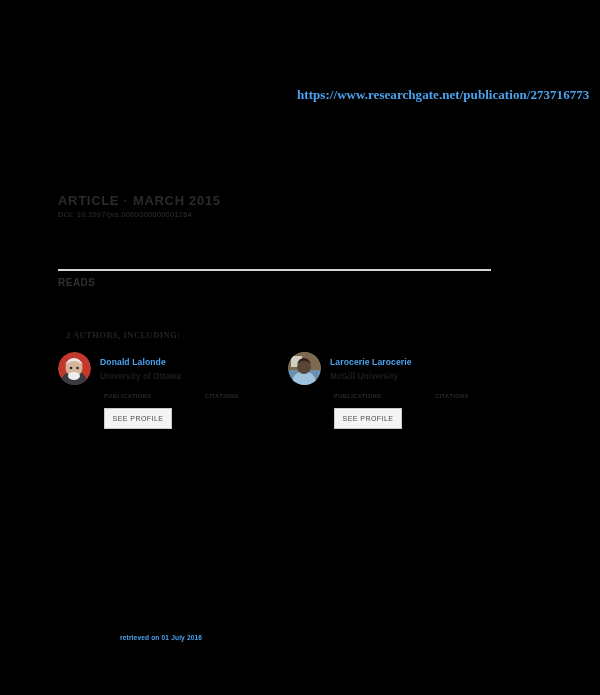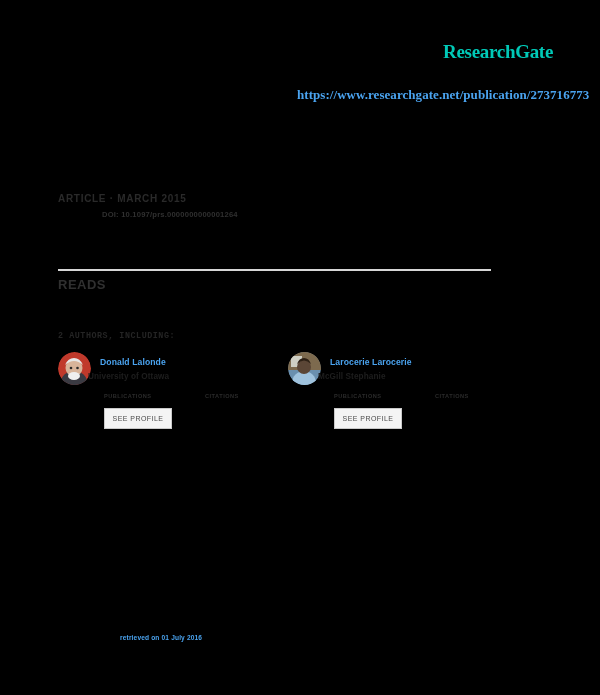--- a/index.html
+++ b/index.html
@@ -50,70 +50,69 @@
     filter: blur(0.5px);
   }
 
   
   .article-type {
     position: absolute;
     left: 58px;
     top: 193px;
     font-family: "Liberation Sans", sans-serif;
     font-weight: bold;
-    font-size: 10px;
+    font-size: 13px;
     letter-spacing: 0.7px;
     color: #2a2a2a;
     white-space: nowrap;
     filter: blur(0.55px);
   }
 
   .article-doi {
     position: absolute;
     left: 58px;
     top: 210px;
     font-family: "Liberation Sans", sans-serif;
-    font-weight: bold;
+    font-weight: normal;
     font-size: 7.6px;
     letter-spacing: 0.2px;
     color: #303030;
     white-space: nowrap;
     filter: blur(0.55px);
-    margin-left: 44px;
   }
 
   
   .divider {
     position: absolute;
     left: 58px;
     top: 269px;
     width: 433px;
     height: 2px;
     background: #d6d6d6;
   }
 
   .reads-label {
     position: absolute;
     left: 58px;
     top: 277px;
     font-family: "Liberation Sans", sans-serif;
     font-weight: bold;
-    font-size: 13px;
+    font-size: 10px;
     letter-spacing: 0.5px;
     color: #303030;
     white-space: nowrap;
     filter: blur(0.5px);
   }
 
   
   .authors-heading {
     position: absolute;
-    left: 58px;
+    left: 66px;
     top: 331px;
-    font-family: Liberation Mono, monospace;
+    font-family: Liberation Serif, serif;
     font-weight: bold;
     font-size: 8.4px;
     letter-spacing: 0.55px;
     color: #242424;
     white-space: nowrap;
     filter: blur(0.5px);
   }
 
   .author-card {
     position: absolute;
@@ -143,21 +142,21 @@
     font-weight: bold;
     font-size: 8.6px;
     letter-spacing: 0.1px;
     color: #4aa3ef;
     white-space: nowrap;
     filter: blur(0.45px);
   }
 
   .author-affiliation {
     position: absolute;
-    left: 30px;
+    left: 42px;
     top: 20px;
     font-family: "Liberation Sans", sans-serif;
     font-weight: bold;
     font-size: 8.2px;
     letter-spacing: 0.1px;
     color: #1e1e1e;
     white-space: nowrap;
     filter: blur(0.45px);
   }
 
@@ -206,21 +205,20 @@
     color: #4aa3ef;
     white-space: nowrap;
     filter: blur(0.5px);
   }
 </style>
 </head>
 <body>
 
 <div class="page">
 
-  <div class="rg-logo">ResearchGate</div>
 
   <a class="rg-url">https://www.researchgate.net/publication/273716773</a>
 
   <div class="article-type">ARTICLE · MARCH 2015</div>
 
   <div class="article-doi">DOI: 10.1097/prs.0000000000001264</div>
 
   <div class="divider"></div>
 
   <div class="reads-label">READS</div>
@@ -251,21 +249,21 @@
       <svg width="33" height="33" viewBox="0 0 33 33" aria-hidden="true">
         <circle cx="16.5" cy="16.5" r="16.5" fill="#6a8fae"></circle>
         <rect x="0" y="0" width="33" height="18" fill="#7d6a4e"></rect>
         <rect x="3" y="4" width="11" height="11" fill="#cfcfc4"></rect>
         <ellipse cx="16" cy="31" rx="12" ry="12" fill="#9fc2dd"></ellipse>
         <circle cx="16" cy="15" r="7" fill="#5b4636"></circle>
         <path d="M9 12 q7 -7 14 0 q-2 -6 -7 -6 q-5 0 -7 6z" fill="#2e2116"></path>
       </svg>
     </div>
     <div class="author-name">Larocerie Larocerie</div>
-    <div class="author-affiliation">McGill Stephanie</div>
+    <div class="author-affiliation">McGill University</div>
     <div class="stat publications">PUBLICATIONS</div>
     <div class="stat citations">CITATIONS</div>
     <div class="see-profile">SEE PROFILE</div>
   </div>
 
   <a class="footer-link">retrieved on 01 July 2016</a>
 
 </div>
 
 </body></html>

